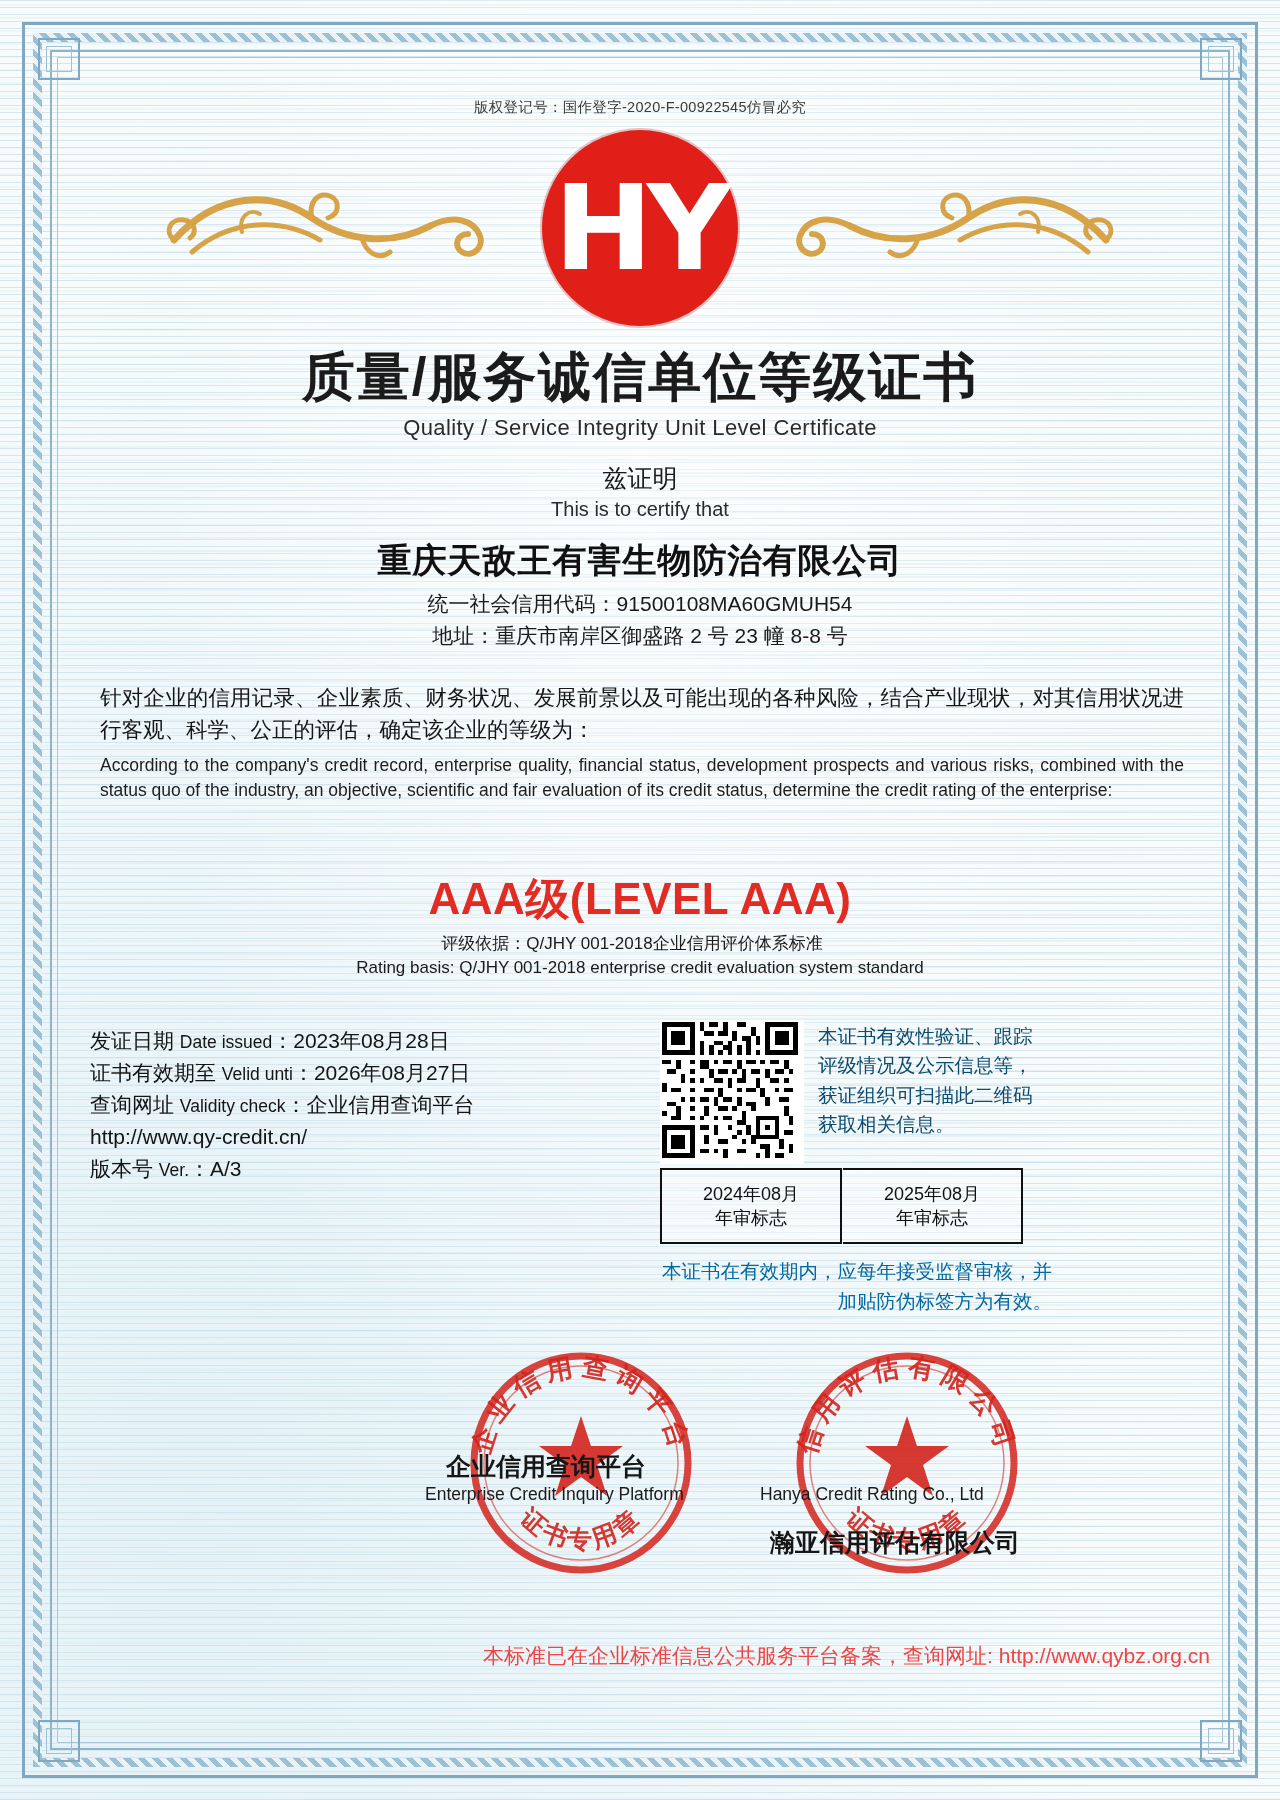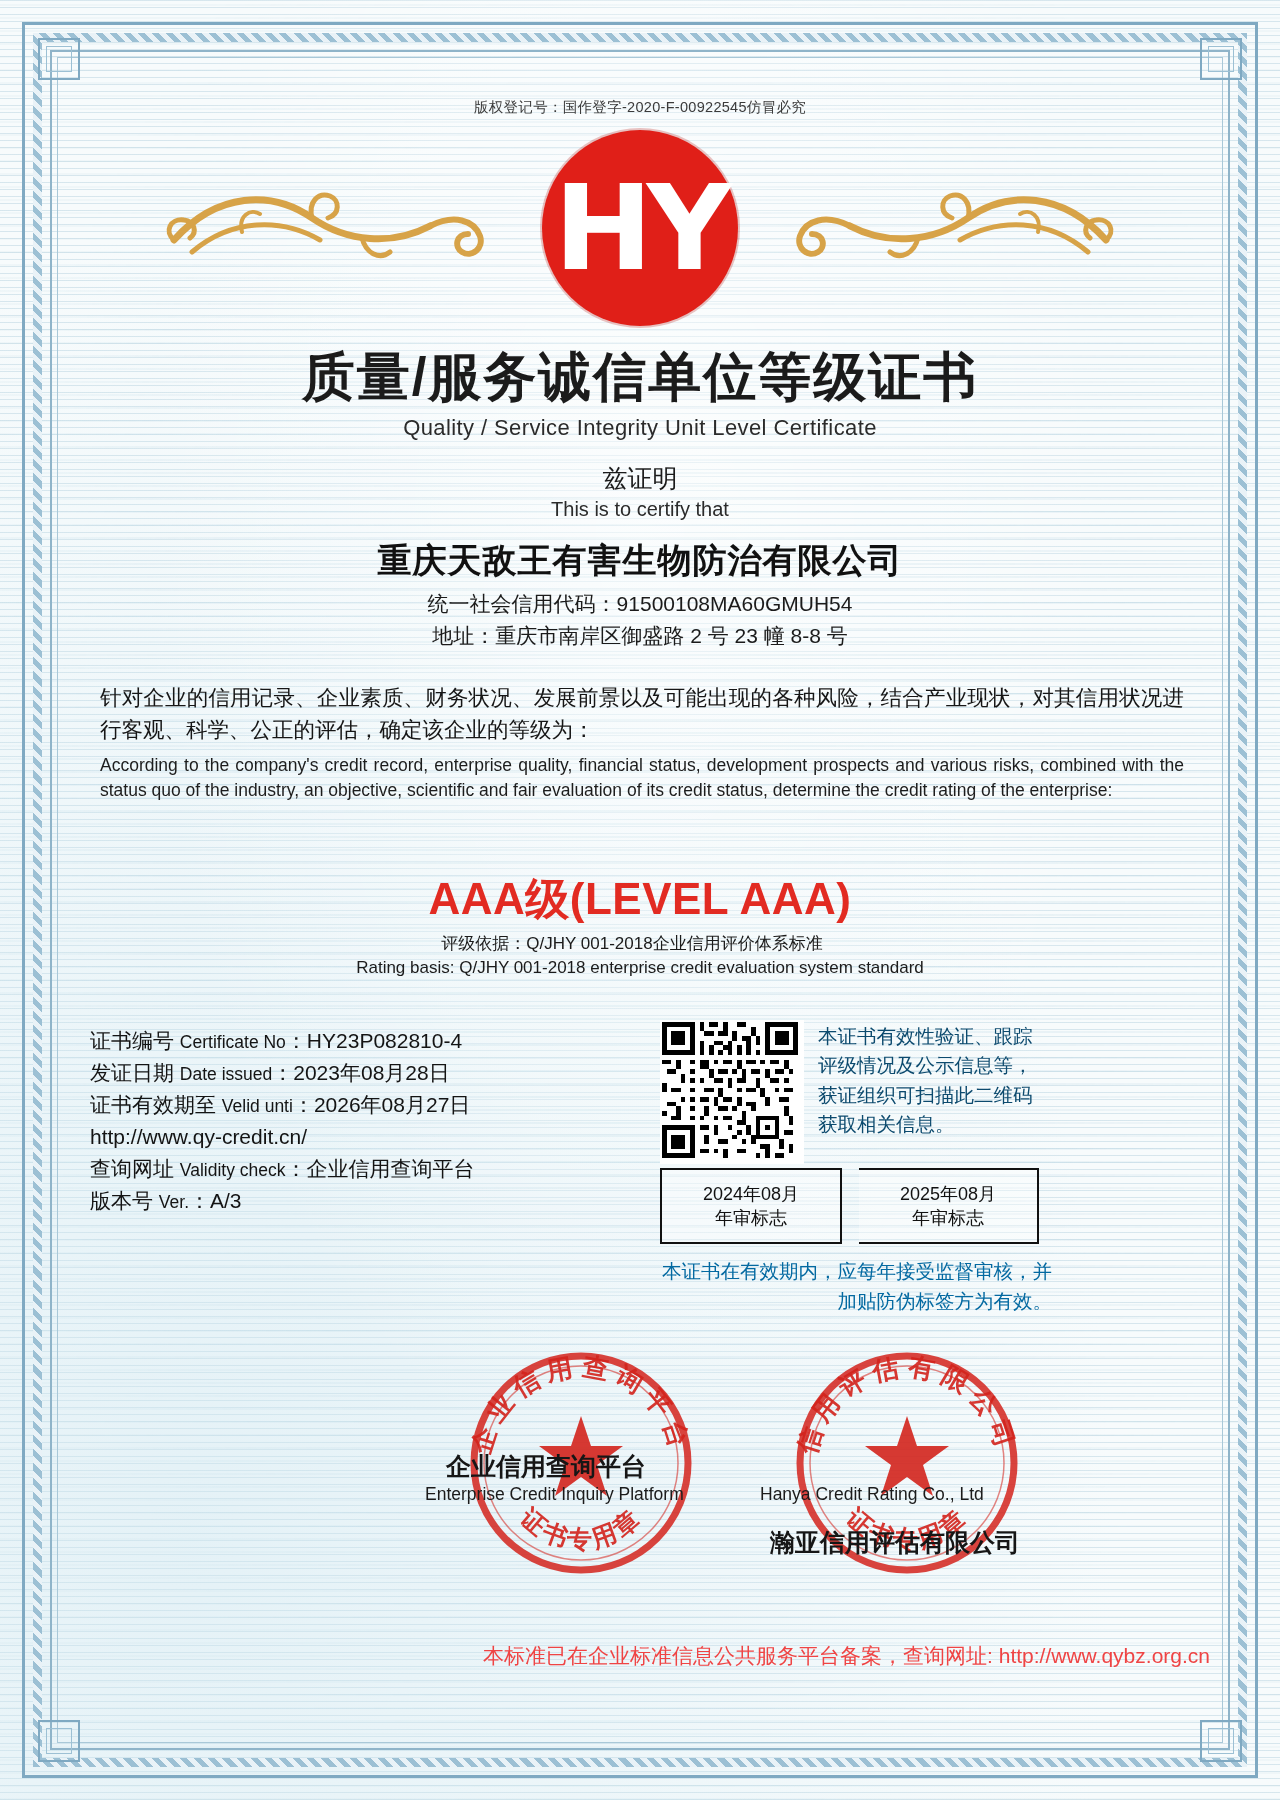--- a/index.html
+++ b/index.html
@@ -295,21 +295,21 @@
     line-height: 1.5;
     color: #0c4a6e;
     font-family: Liberation Serif, serif;
   }
 
   .audit-boxes {
     position: absolute;
     top: 1098px;
     left: 590px;
     display: flex;
-    gap: 17px;
+    gap: 1px;
     text-align: center;
   }
   .audit-box {
     width: 178px;
     height: 72px;
     border: 2px solid #111;
     display: flex;
     flex-direction: column;
     align-items: center;
     justify-content: center;
@@ -436,37 +436,33 @@
       <div class="para-cn">针对企业的信用记录、企业素质、财务状况、发展前景以及可能出现的各种风险，结合产业现状，对其信用状况进行客观、科学、公正的评估，确定该企业的等级为：</div>
       <div class="para-en">According to the company's credit record, enterprise quality, financial status, development prospects and various risks, combined with the status quo of the industry, an objective, scientific and fair evaluation of its credit status, determine the credit rating of the enterprise:</div>
     </div>
 
     <div class="level">AAA级(LEVEL AAA)</div>
     <div class="basis-cn">评级依据：Q/JHY 001-2018企业信用评价体系标准</div>
     <div class="basis-en">Rating basis: Q/JHY 001-2018 enterprise credit evaluation system standard</div>
 
     <div class="details">
       <div class="row">
-        <span>证书编号</span>
-        <span class="en">Certificate No</span><span>：HY23P082810-4</span>
-      </div>
-      <div class="row">
         <span>发证日期</span>
         <span class="en">Date issued</span><span>：2023年08月28日</span>
       </div>
       <div class="row">
         <span>证书有效期至</span>
         <span class="en">Velid unti</span><span>：2026年08月27日</span>
       </div>
       <div class="row">
-        <span>http://www.qy-credit.cn/</span>
-      </div>
-      <div class="row">
         <span>查询网址</span>
         <span class="en">Validity check</span><span>：企业信用查询平台</span>
+      </div>
+      <div class="row">
+        <span>http://www.qy-credit.cn/</span>
       </div>
       <div class="row">
         <span>版本号</span>
         <span class="en">Ver.</span><span>：A/3</span>
       </div>
     </div>
 
     <div class="qr">
       <svg viewBox="0 0 29 29" width="136" height="136" shape-rendering="crispEdges" xmlns="http://www.w3.org/2000/svg">
         <rect width="29" height="29" fill="#ffffff"></rect>

